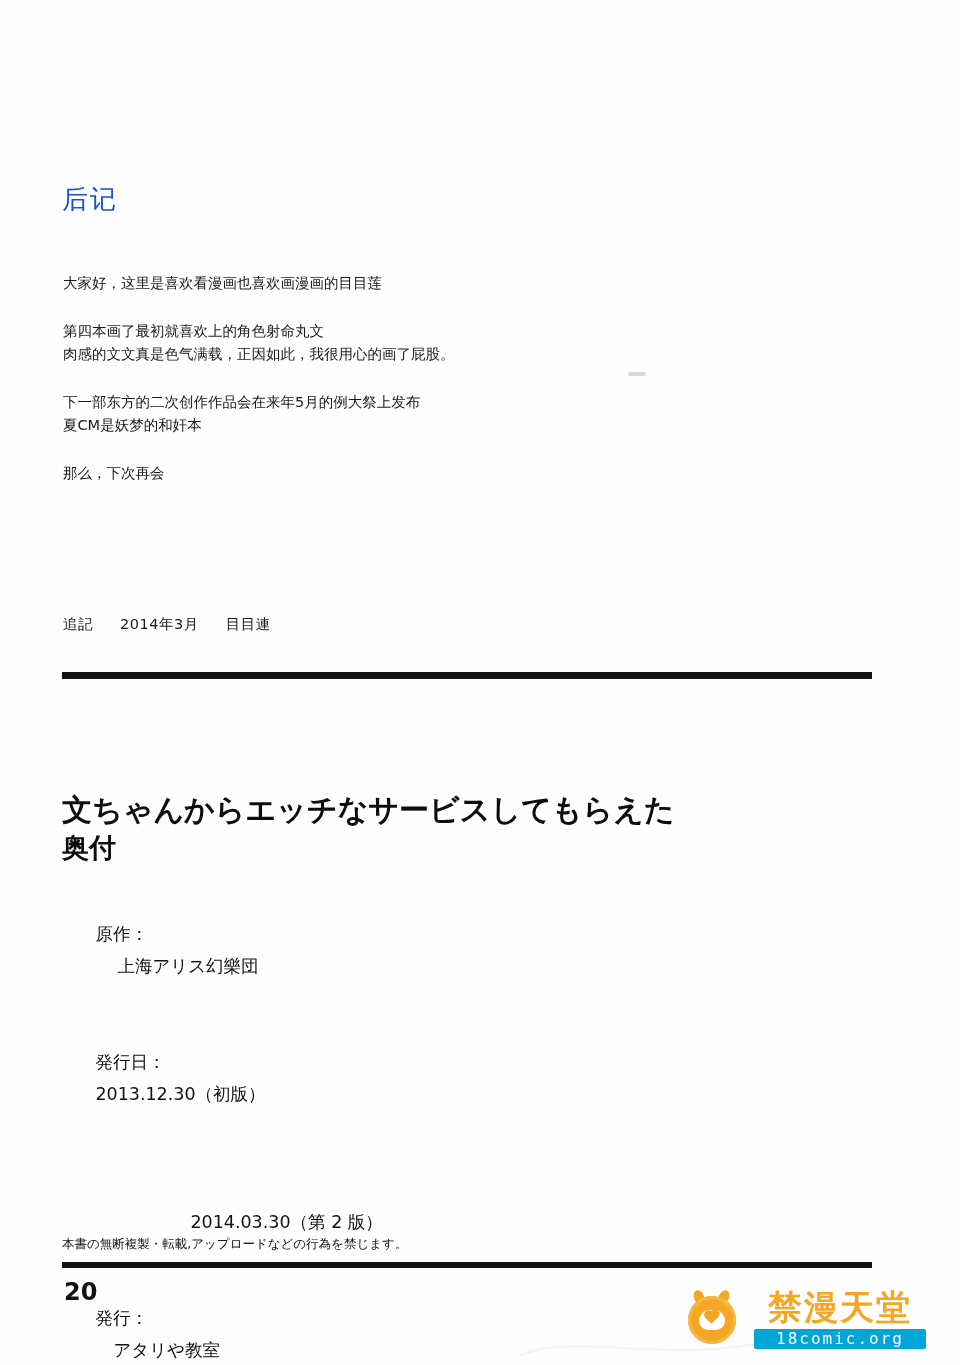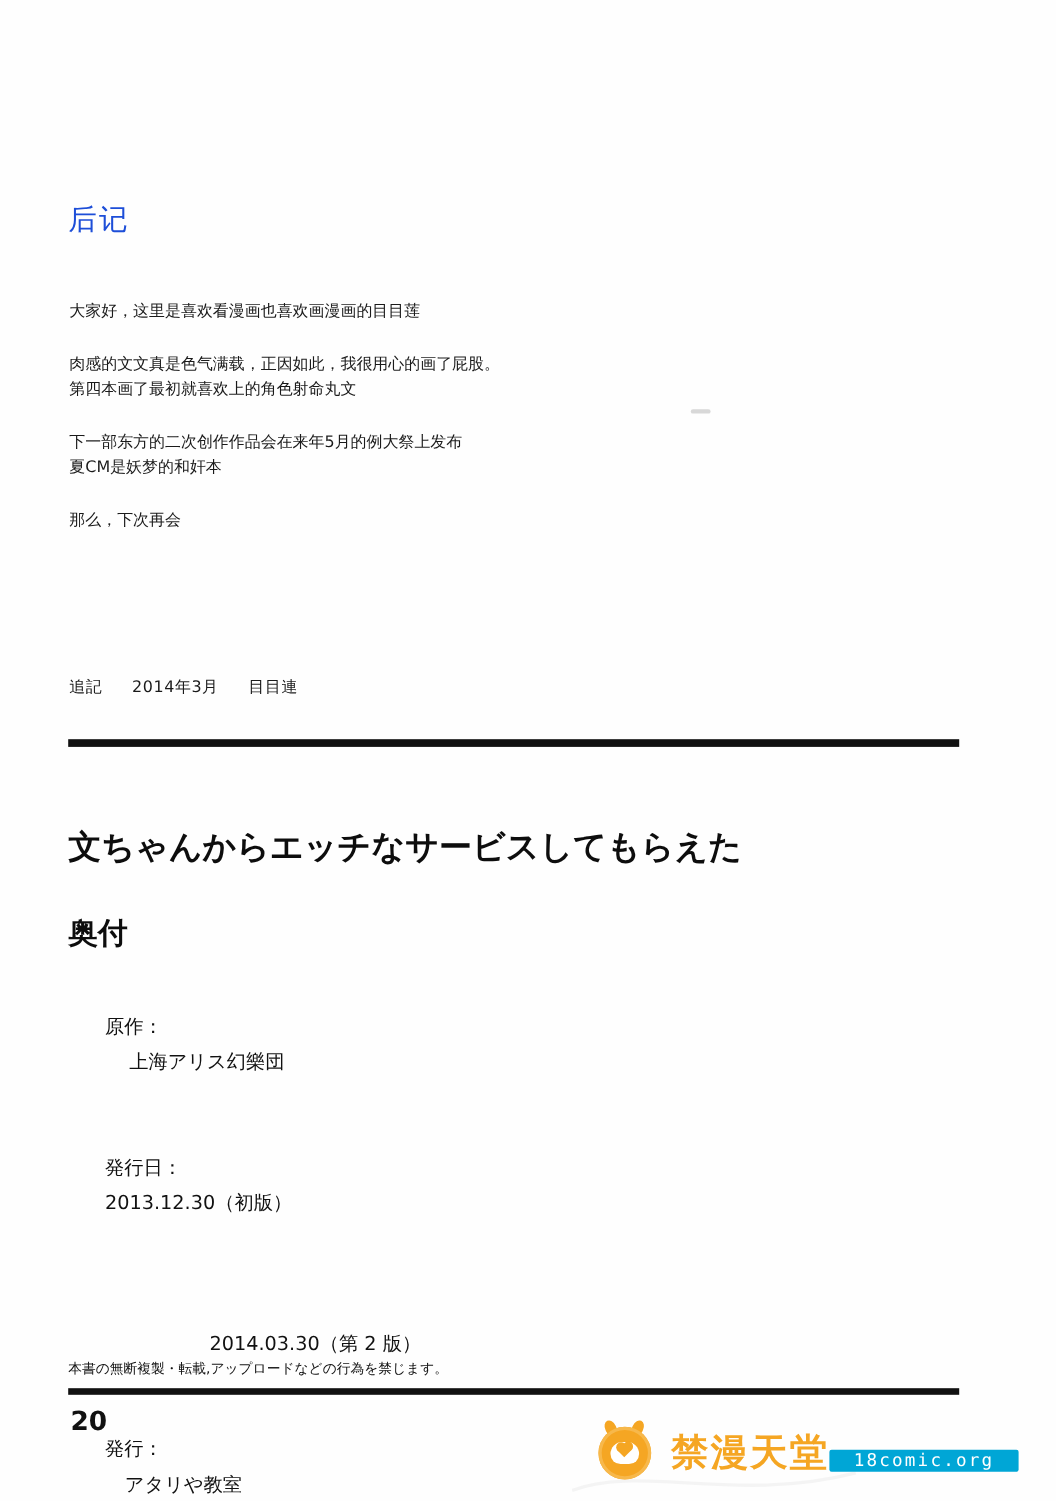--- a/index.html
+++ b/index.html
@@ -73,21 +73,21 @@
     top: 672px;
     width: 810px;
     height: 7px;
     background: #111111;
   }
 
   
   .work-title {
     position: absolute;
     left: 62px;
-    top: 750px;
+    top: 790px;
     font-size: 30px;
     font-weight: bold;
     letter-spacing: 0px;
     color: #0d0d0d;
     font-family: "DejaVu Sans", sans-serif;
   }
 
   .colophon-heading {
     position: absolute;
     left: 62px;
@@ -193,22 +193,22 @@
     position: absolute;
     width: 10px; height: 14px;
     background: #f5a623;
     border-radius: 50% 50% 40% 40%;
   }
   .wm-ear.left { left: 6px; top: -2px; transform: rotate(-25deg); }
   .wm-ear.right { left: 31px; top: -2px; transform: rotate(25deg); }
 
   .wm-text {
     display: flex;
-    flex-direction: row;
-    align-items: flex-end;
+    flex-direction: column;
+    align-items: center;
     line-height: 1;
   }
   .wm-main {
     font-size: 34px;
     font-weight: bold;
     color: #f5a623;
     letter-spacing: 2px;
     font-family: "DejaVu Sans", sans-serif;
   }
   .wm-sub {
@@ -246,22 +246,22 @@
 
 <div class="page">
 
   <div class="afterword-title">后记</div>
 
   <div class="afterword-body">
     <p class="tight">
       <span class="line">大家好，这里是喜欢看漫画也喜欢画漫画的目目莲</span>
     </p>
     <p class="tight">
+      <span class="line">第四本画了最初就喜欢上的角色射命丸文</span>
       <span class="line">肉感的文文真是色气满载，正因如此，我很用心的画了屁股。</span>
-      <span class="line">第四本画了最初就喜欢上的角色射命丸文</span>
     </p>
     <p class="tight">
       <span class="line">下一部东方的二次创作作品会在来年5月的例大祭上发布</span>
       <span class="line">夏CM是妖梦的和奸本</span>
     </p>
     <p>
       <span class="line">那么，下次再会</span>
     </p>
   </div>
 

